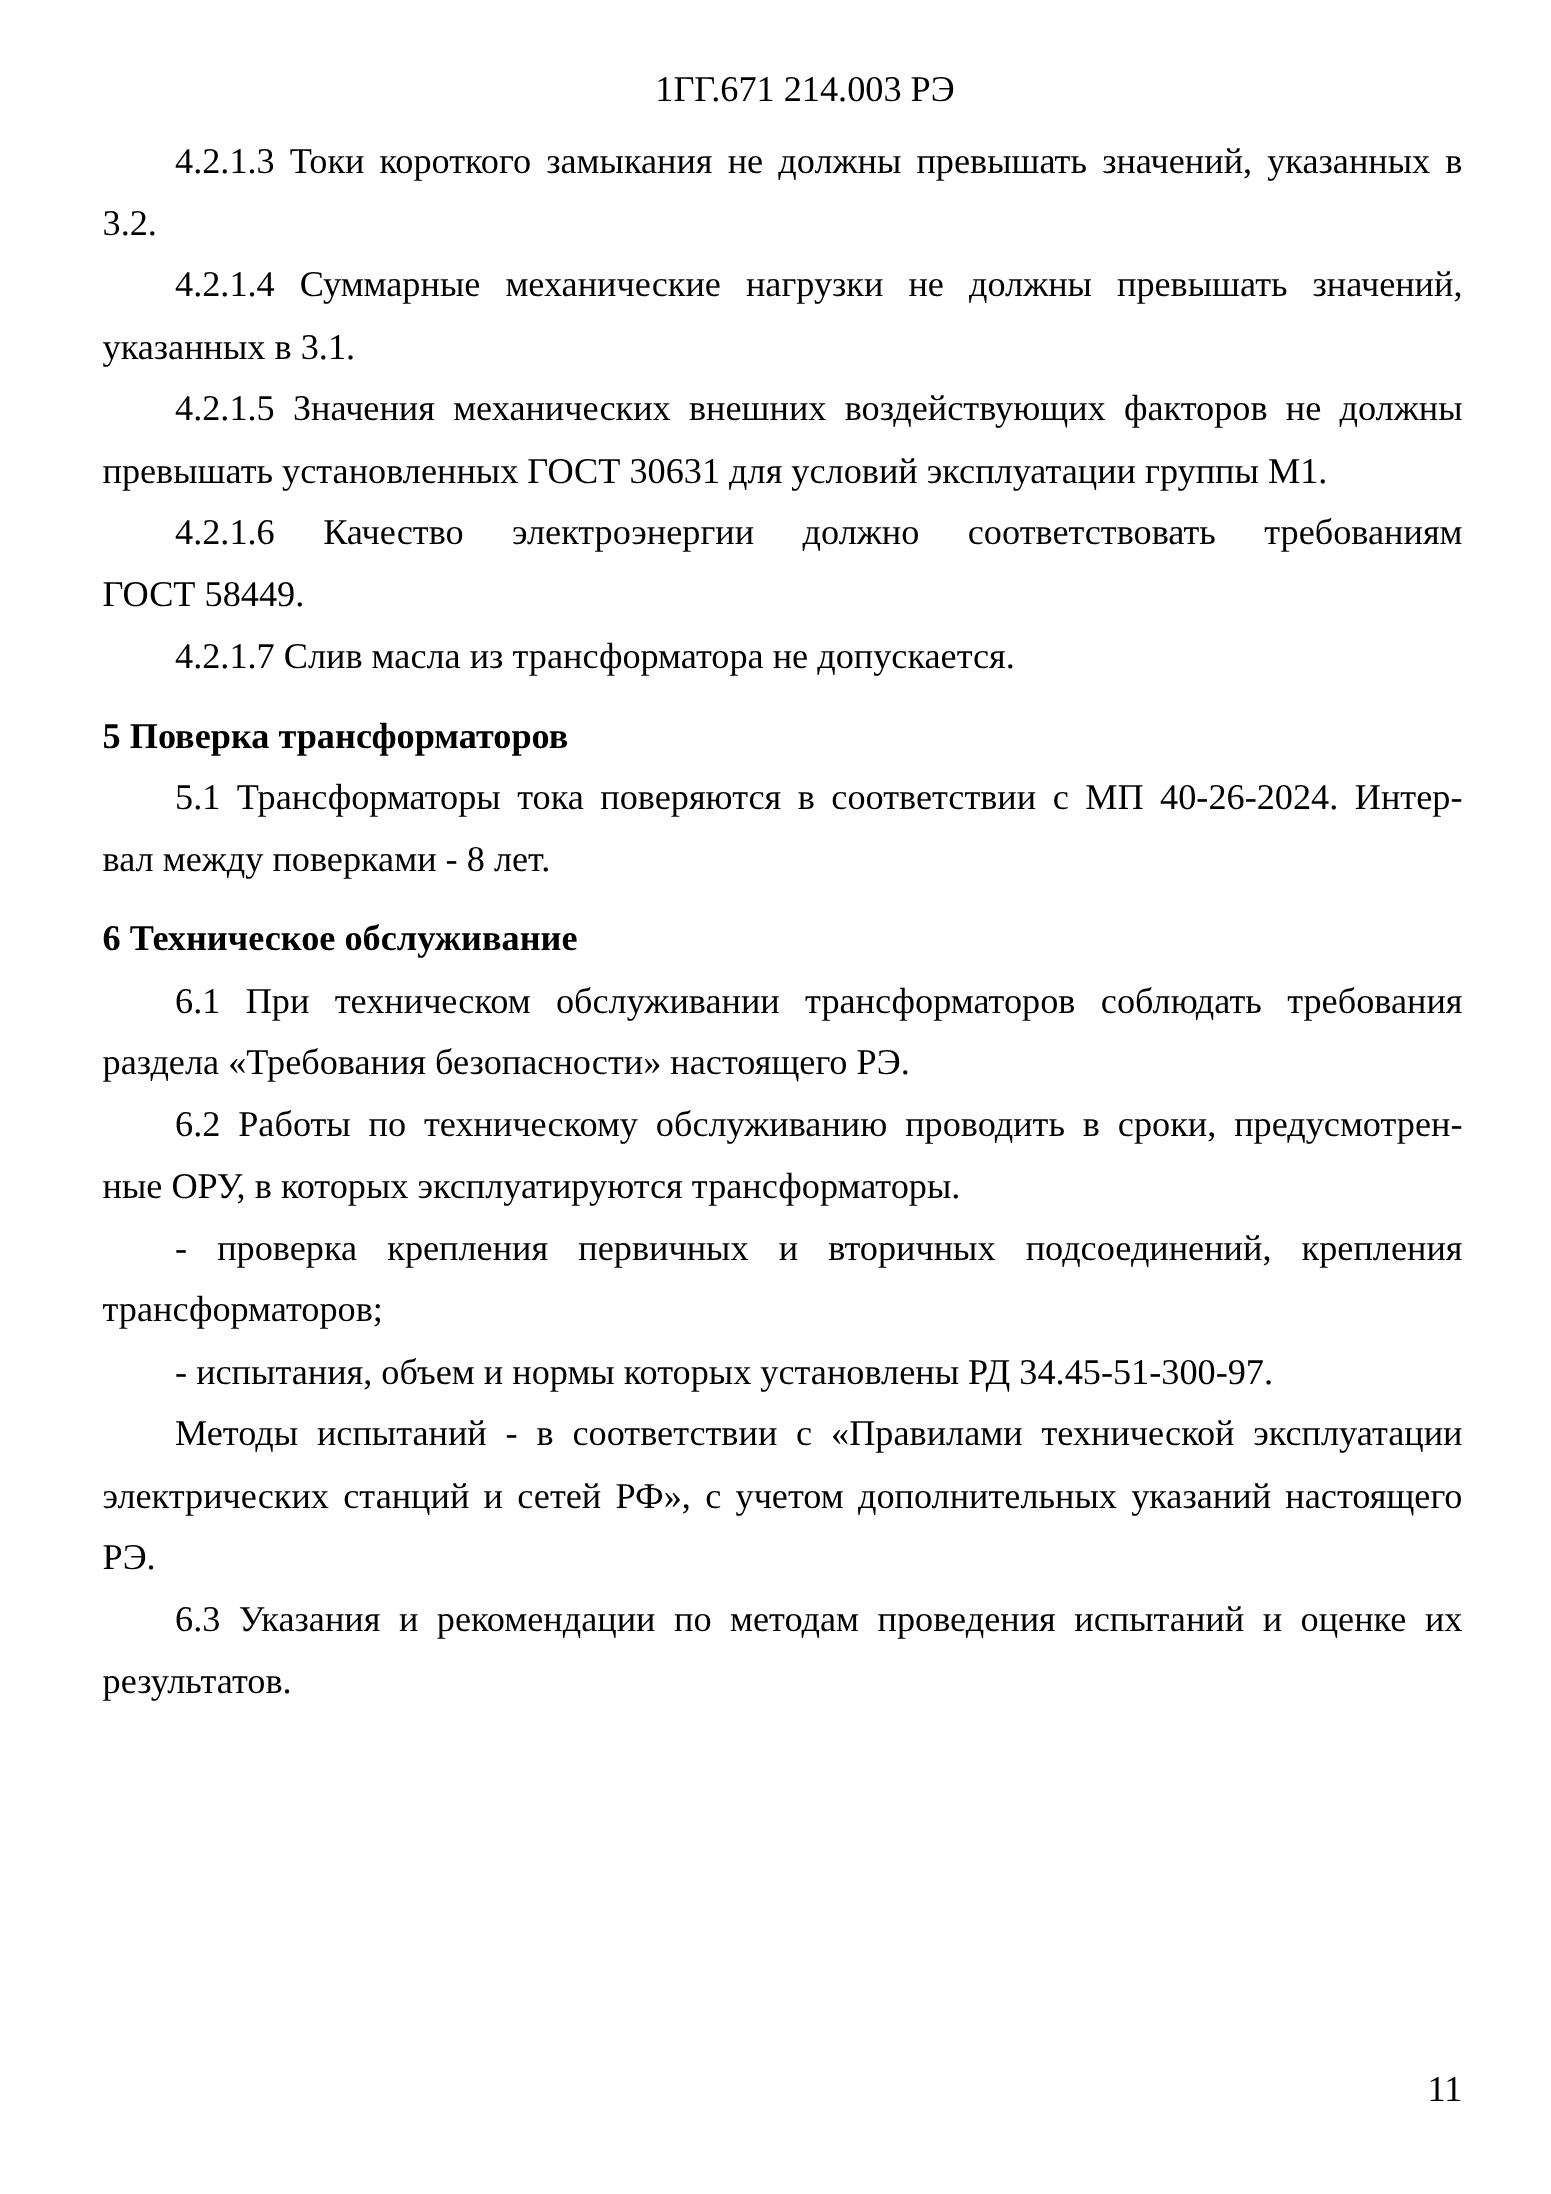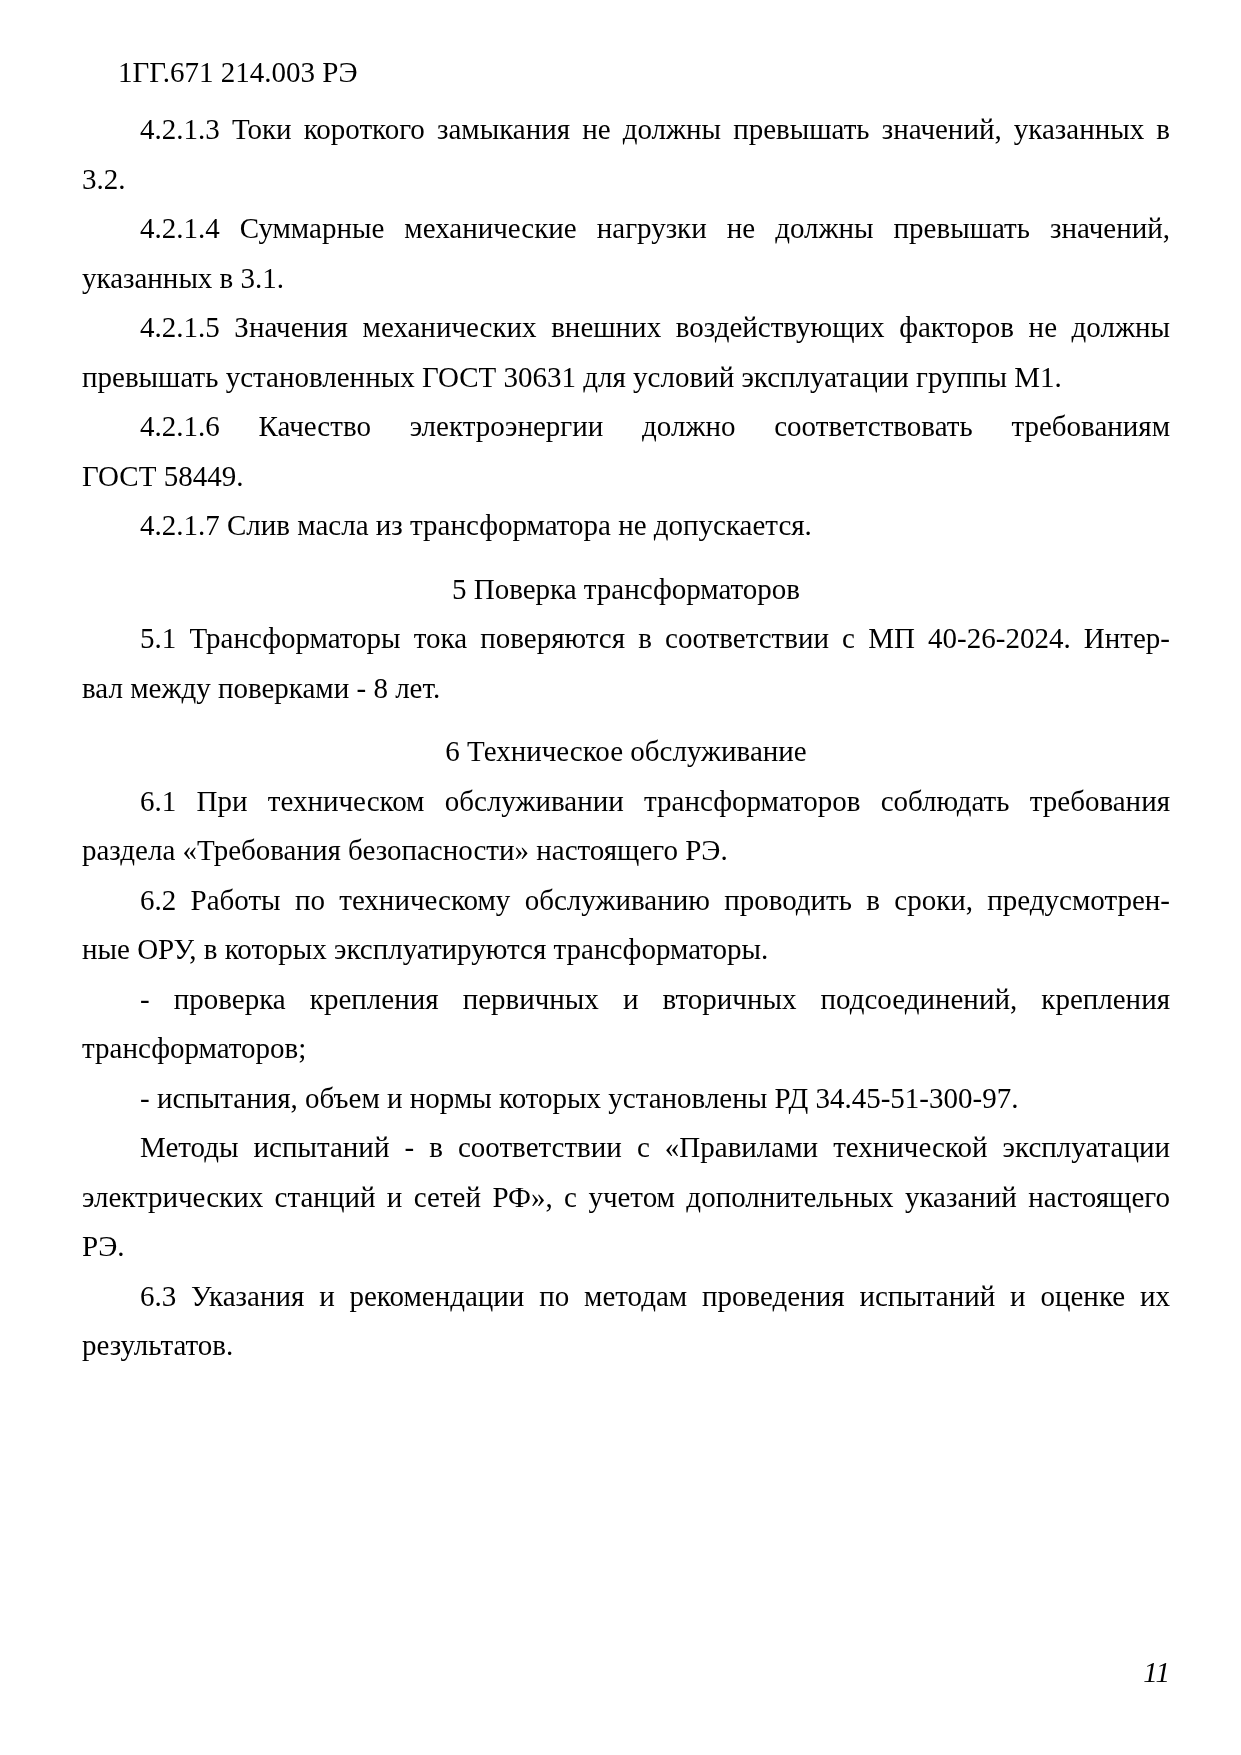--- a/index.html
+++ b/index.html
@@ -12,52 +12,50 @@
     width: 1241px;
     height: 1755px;
     background: #ffffff;
     color: #000000;
     font-family: "Liberation Serif", "DejaVu Serif", serif;
     font-size: 29px;
     overflow: hidden;
   }
   .doc-code {
     padding: 52px 71px 0 118px;
-    text-align: left;
+    text-align: center;
     line-height: 40px;
     white-space: nowrap;
   }
   .content {
     margin: 13px 71px 0 82px;
   }
   .para {
     margin: 0;
   }
   .line {
     line-height: 49.5px;
   }
   .line.first {
     text-indent: 58px;
   }
   .line.just {
     text-align: justify;
     text-align-last: justify;
   }
   .heading {
-    font-weight: normal;
-    text-align: center;
+    font-weight: bold;
     line-height: 49.5px;
     margin-top: 14px;
   }
   .page-number {
     position: absolute;
     top: 1652px;
     right: 71px;
     line-height: 40px;
-    font-style: italic;
   }
 </style>
 </head>
 <body>
 
 <div class="page">
   <div class="doc-code">1ГГ.671 214.003 РЭ</div>
 
   <div class="content">
       <div class="para">

